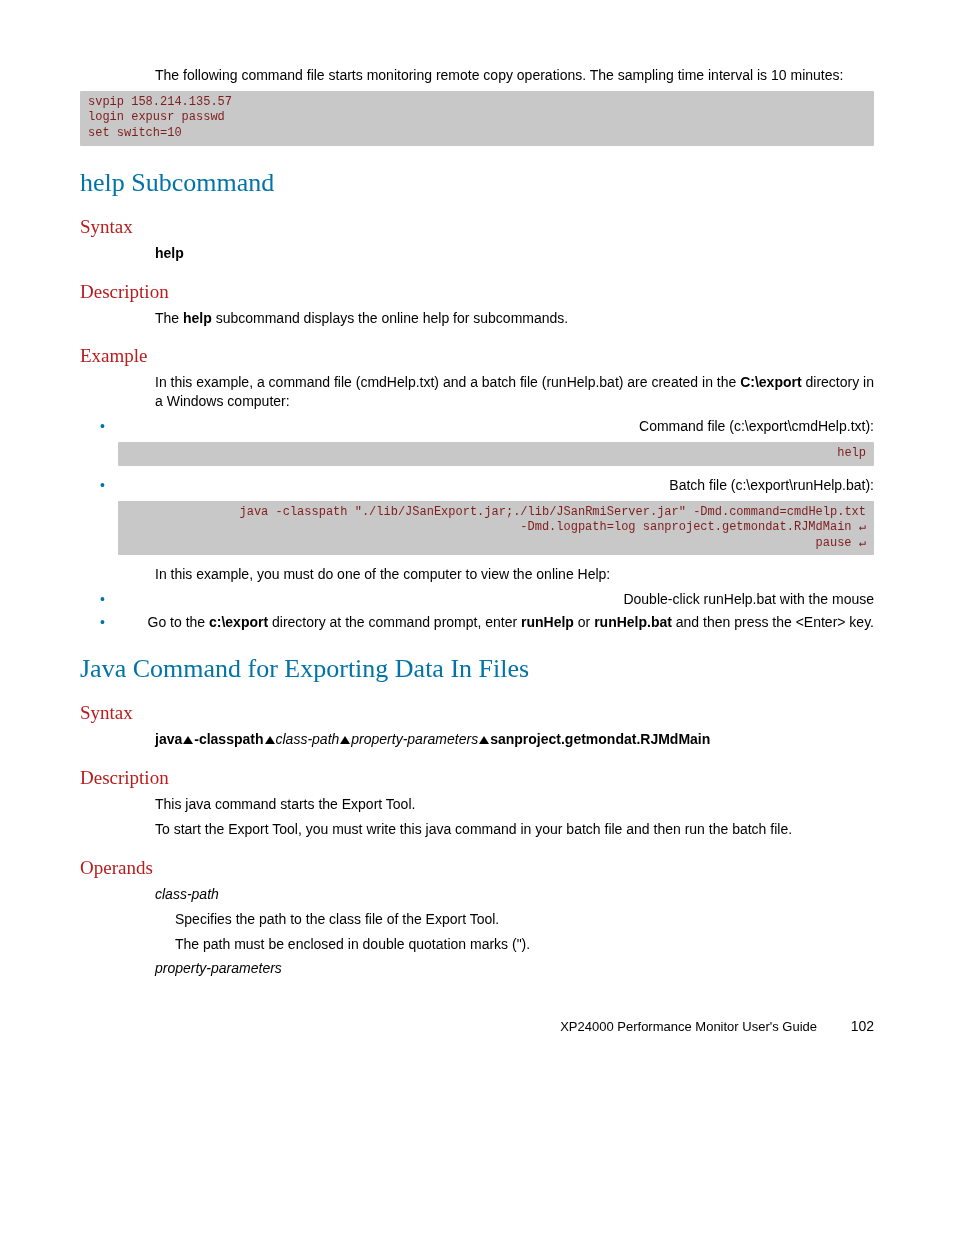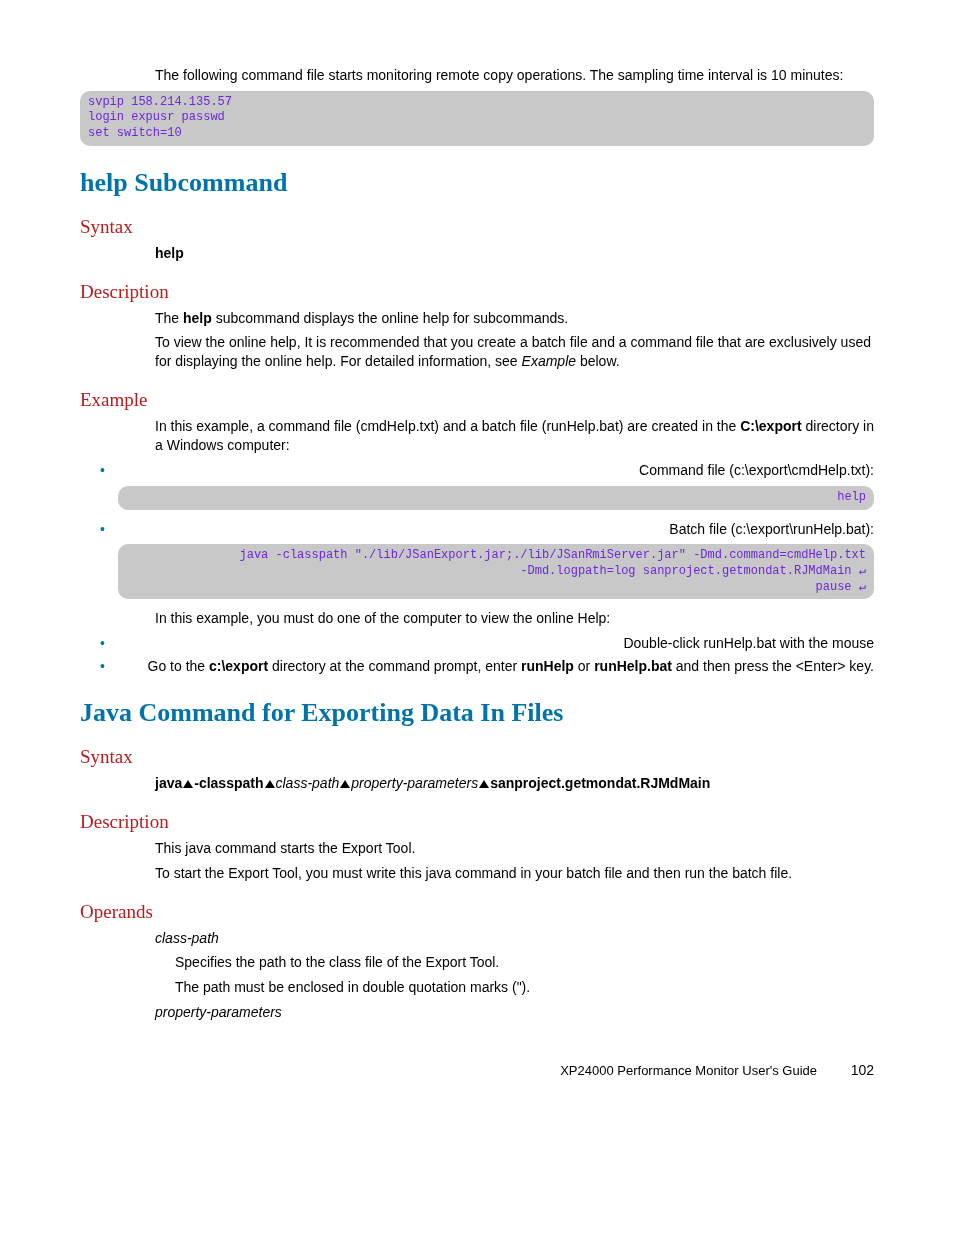--- a/index.html
+++ b/index.html
@@ -12,21 +12,21 @@
     width: 954px;
   }
   .page {
     padding: 60px 80px 40px 80px;
   }
   .indent1 { margin-left: 75px; }
   .indent2 { margin-left: 95px; }
   p { margin: 6px 0; line-height: 1.35; }
   h1 {
     font-family: Georgia, 'Times New Roman', serif;
-    font-weight: 700;
+    font-weight: 400;
     font-size: 26px;
     color: #0073a8;
     margin: 22px 0 8px 0;
   }
   h2 {
     font-family: Georgia, 'Times New Roman', serif;
     font-weight: normal;
     font-size: 19px;
     color: #b91c1c;
     margin: 18px 0 6px 0;
@@ -34,22 +34,22 @@
   .bold { font-weight: bold; }
   .italic { font-style: italic; }
   .codebox {
     background: #c8c8c8;
     font-family: "Courier New", monospace;
     font-size: 12px;
     padding: 4px 8px;
     margin: 6px 0 10px 0;
     white-space: pre-wrap;
     line-height: 1.3;
-    color: #6d28d9;
-    border-radius: 10px;
+    color: #7f1d1d;
+    border-radius: 1px;
   }
   ul.bullets {
     margin: 4px 0 8px 0;
     padding-left: 20px;
   }
   ul.bullets li {
     list-style: none;
     position: relative;
     padding-left: 18px;
     margin: 4px 0;
@@ -97,23 +97,20 @@
 
   <h1>help Subcommand</h1>
 
   <h2>Syntax</h2>
   <p class="indent1 bold">help</p>
 
   <h2>Description</h2>
   <p class="indent1">
     <span>The </span><span class="bold">help</span><span> subcommand displays the online help for subcommands.</span>
   </p>
-  <p class="indent1">
-    <span>To view the online help, It is recommended that you create a batch file and a command file that are exclusively used for displaying the online help. For detailed information, see </span><span class="italic">Example</span><span> below.</span>
-  </p>
 
   <h2>Example</h2>
   <p class="indent1">
     <span>In this example, a command file (cmdHelp.txt) and a batch file (runHelp.bat) are created in the </span><span class="bold">C:\export</span><span> directory in a Windows computer:</span>
   </p>
 
   <ul class="bullets indent1">
     <li>
       <span>Command file (c:\export\cmdHelp.txt):</span>
       <div class="codebox">help</div>

